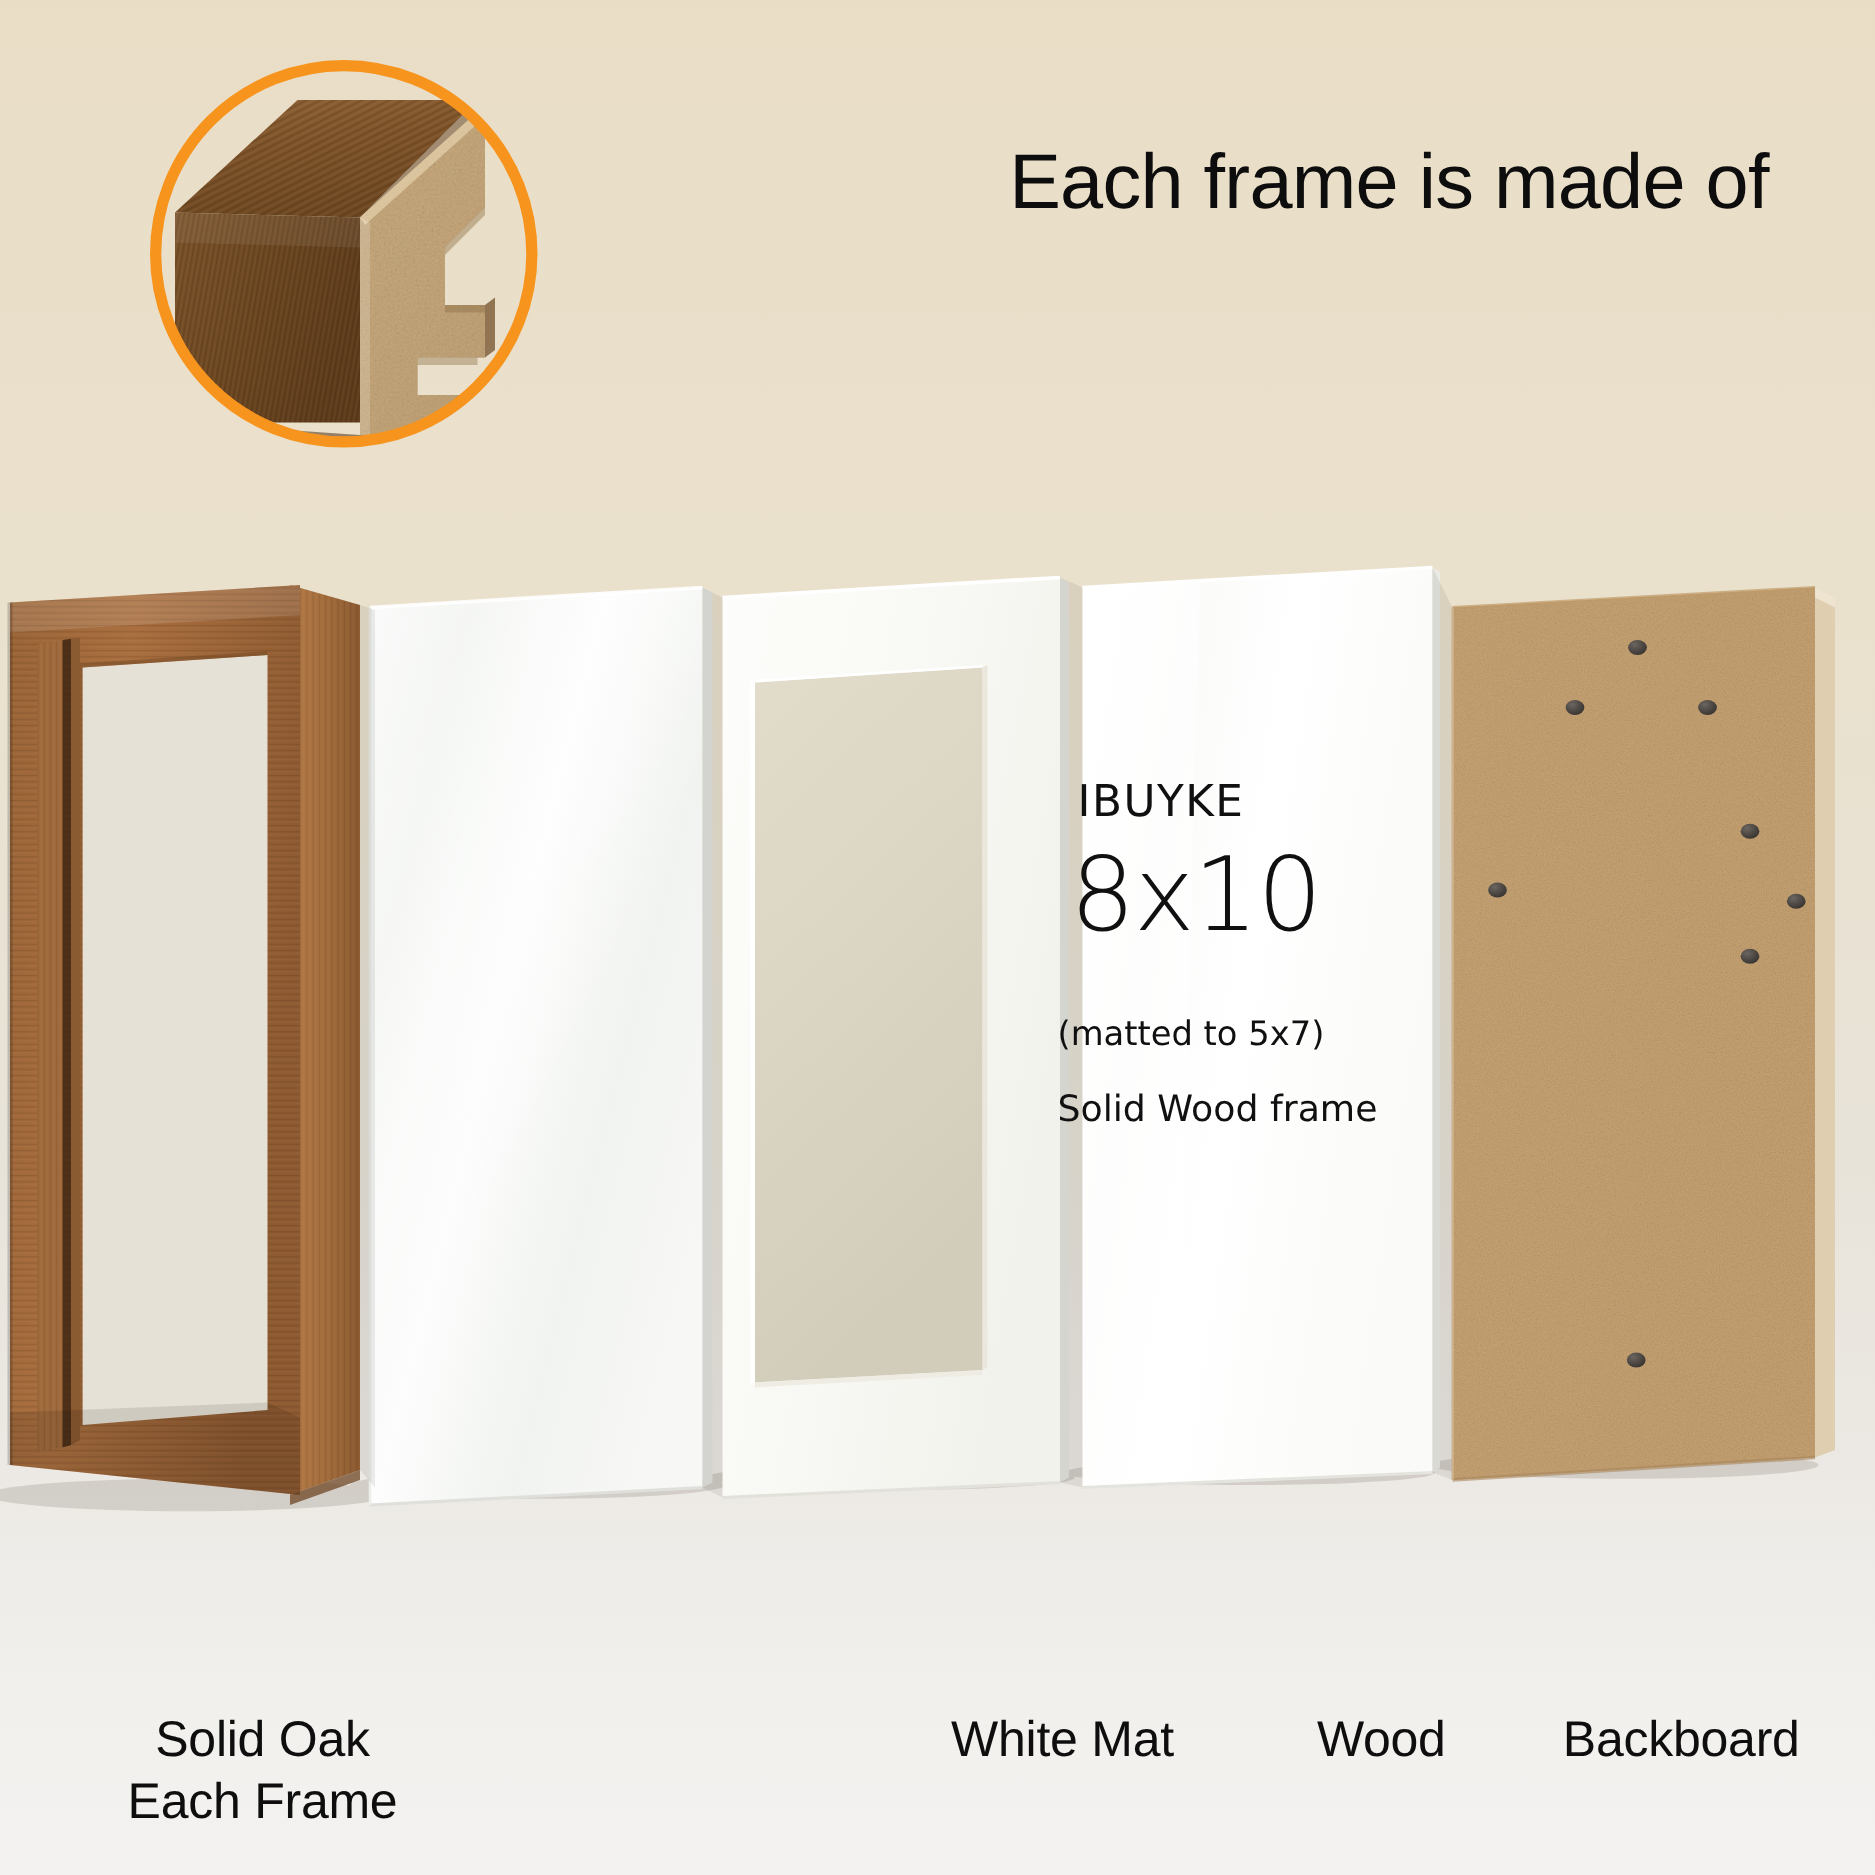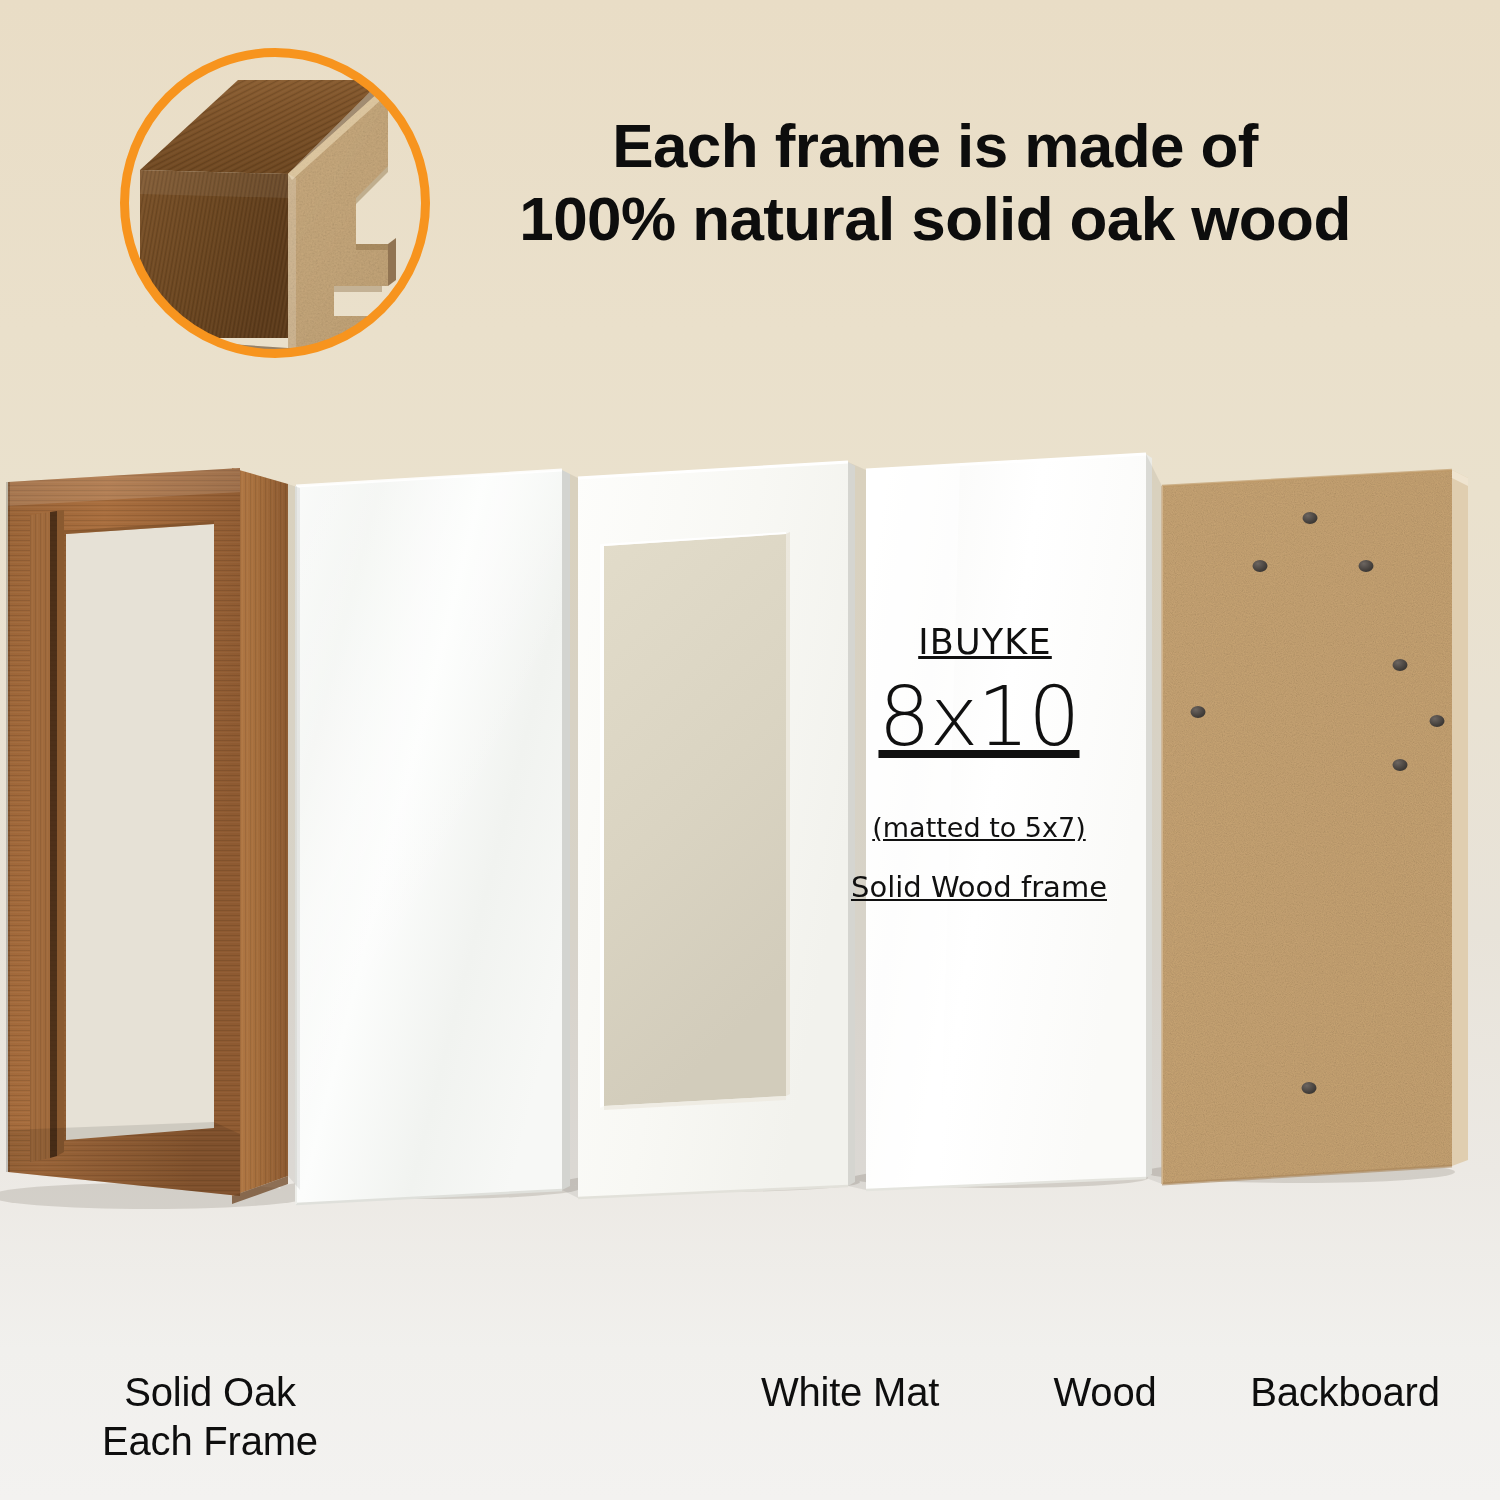--- a/index.html
+++ b/index.html
@@ -24,35 +24,34 @@
     box-sizing:border-box;
   }
   #badge .clip{
     position:absolute;inset:6px;border-radius:50%;overflow:hidden;
   }
   #badge .woodsvg{position:absolute;left:-6px;top:-6px;}
 
   
   #headline{
     position:absolute;left:455px;top:110px;width:960px;
-    text-align:center;color:#0d0d0d;
-    font-size:62px;line-height:1.17;font-weight:700;
+    text-align:right;color:#0d0d0d;
+    font-size:62px;line-height:1.17;font-weight:400;
     letter-spacing:-0.6px;
   }
   #headline .l2{display:block;}
 
   
   #panels{position:absolute;left:0;top:0;width:1500px;height:1260px;}
   #panels svg{position:absolute;left:0;top:0;}
 
   
   .photo-text{
-    position:absolute;color:#101010;text-align:center;
+    position:absolute;color:#101010;
     font-family:"DejaVu Sans", sans-serif;
-    text-decoration:underline;
   }
   #ph-brand{left:862px;top:622px;width:246px;font-size:35px;letter-spacing:1.2px;font-weight:400;}
   #ph-size{left:856px;top:676px;width:246px;font-size:82px;font-weight:300;letter-spacing:-1px;line-height:1;}
   #ph-matted{left:846px;top:812px;width:266px;font-size:27px;font-weight:400;}
   #ph-solid{left:846px;top:870px;width:266px;font-size:29px;font-weight:400;}
 
   
   #captions{
     position:absolute;left:0;top:1368px;width:1420px;height:140px;
   }
@@ -145,21 +144,20 @@
         </g>
 
         <polygon points="20,290 168,300 262,300 262,306 20,300" fill="#4F3216" opacity="0.55"></polygon>
       </svg>
     </div>
     <div class="ring"></div>
   </div>
 
   <div id="headline">
     <span>Each frame is made of</span>
-    <span class="l2">100% natural solid oak wood</span>
   </div>
 
   <div id="panels">
     <svg width="1500" height="1260" viewBox="0 0 1500 1260">
       <defs>
 
         <linearGradient id="frFace" x1="0" y1="0" x2="1" y2="0.3">
           <stop offset="0%" stop-color="#9A6437"></stop>
           <stop offset="40%" stop-color="#A96E3E"></stop>
           <stop offset="100%" stop-color="#8E5A31"></stop>

